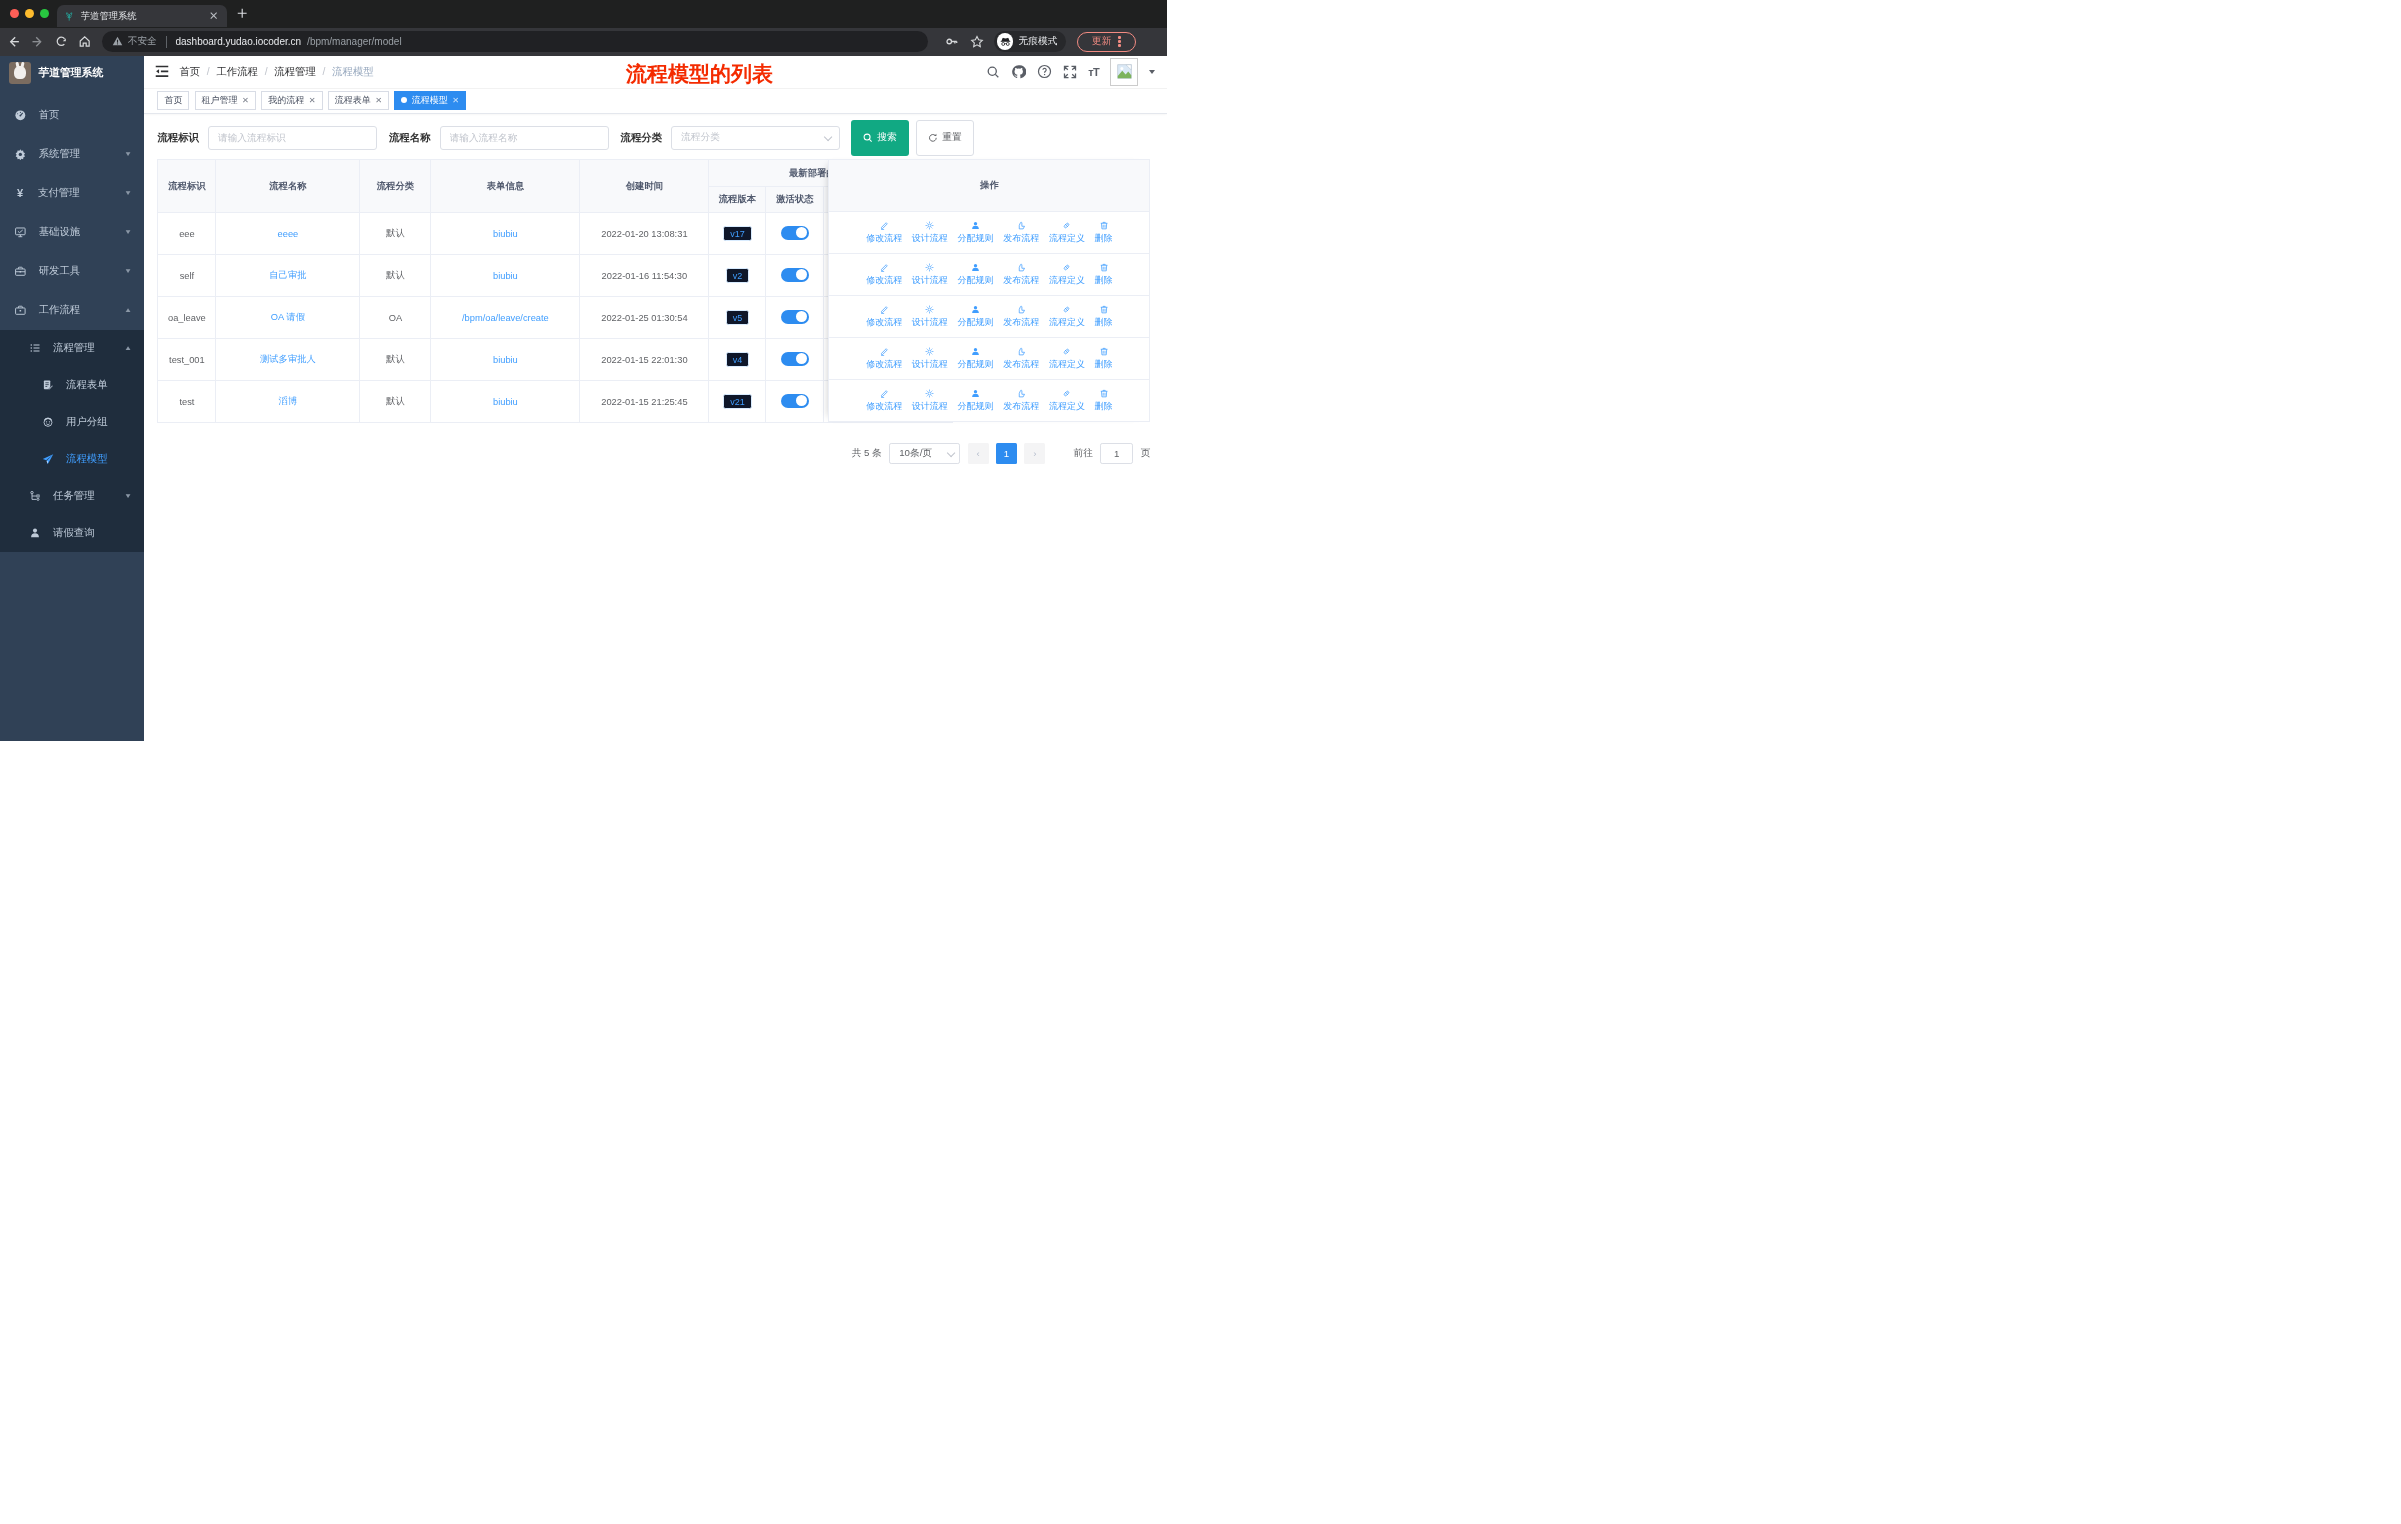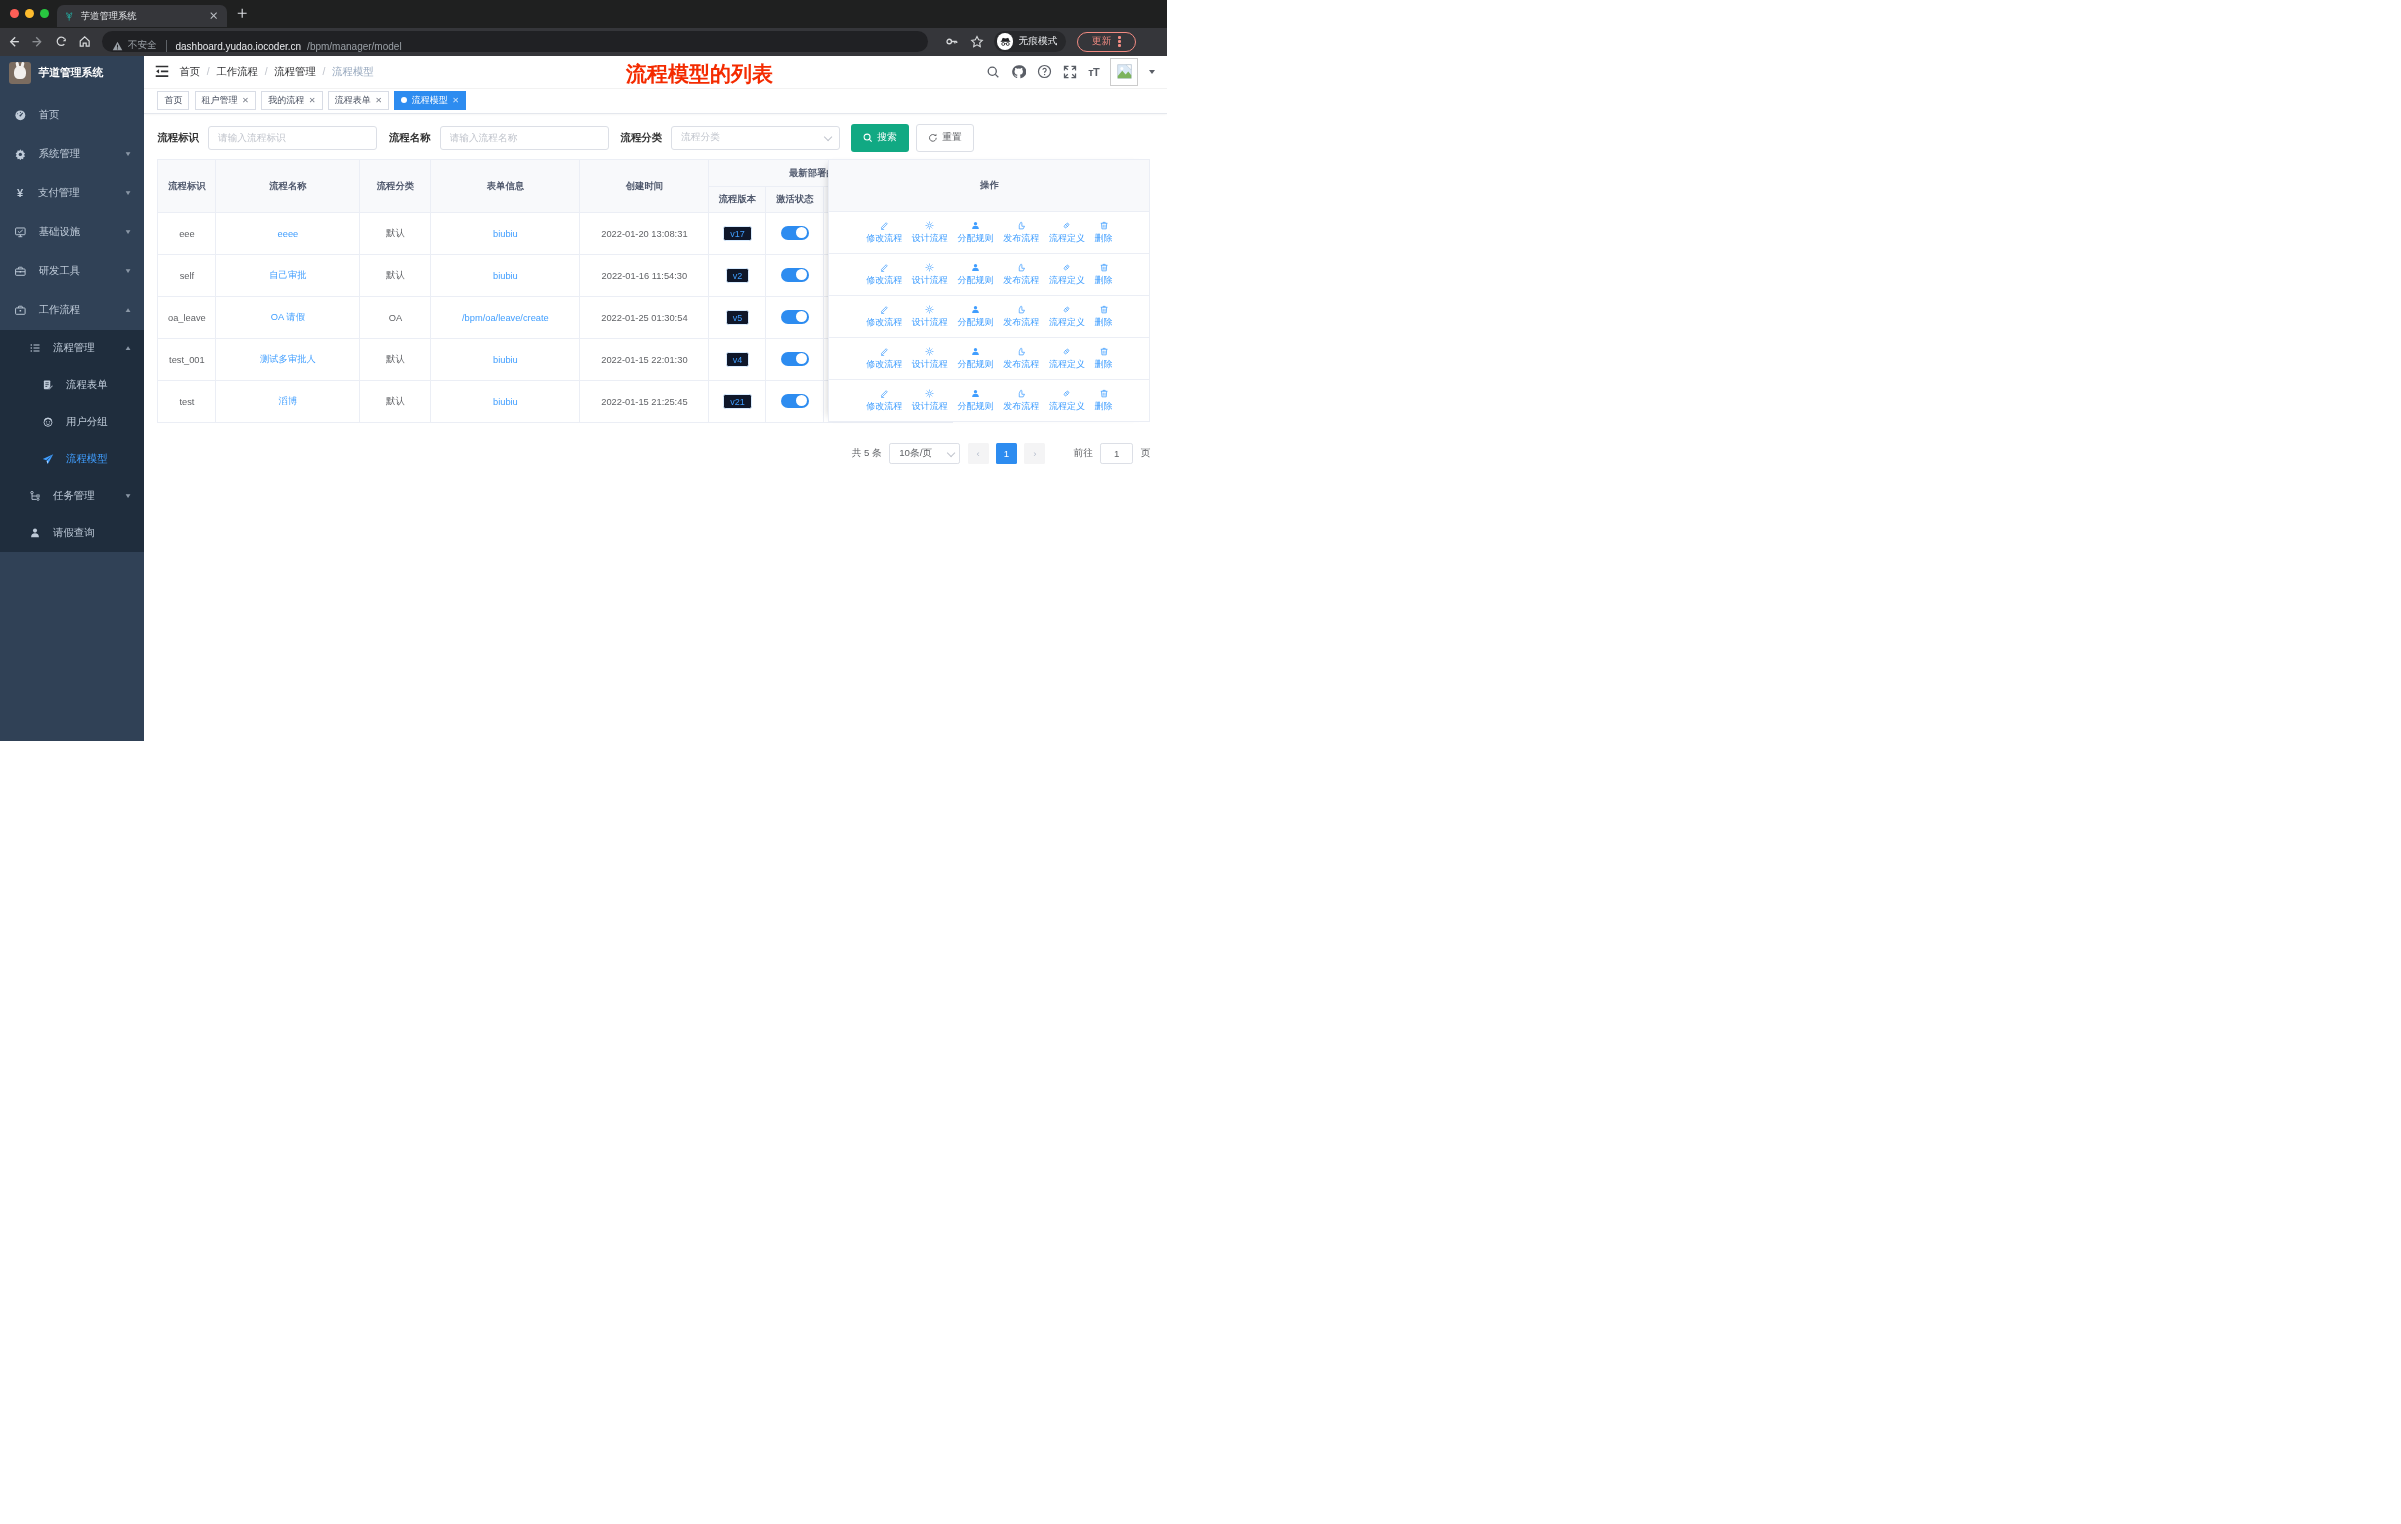--- a/index.html
+++ b/index.html
@@ -14,21 +14,21 @@
   .t-red{background:#ff5f57}.t-yellow{background:#febc2e}.t-green{background:#28c840}
   .tab { position:absolute; left:57px; top:5.2px; width:170px; height:22px; background:#35363a;
     border-radius:6.7px 6.7px 0 0; display:flex; align-items:center; padding:0 7.4px; gap:6px; }
   .tab-title { color:#e8eaed; font-size:9.3px; flex:1; white-space:nowrap; overflow:hidden; }
   .tab-close { width:12px;height:12px; display:flex;align-items:center;justify-content:center; }
   .newtab { position:absolute; left:237px; top:8.2px; color:#dfe1e5; }
   .toolbar { height:28px; background:#35363a; display:flex; align-items:center; padding:0 7.4px; gap:10.4px; }
   .nav-ic { color:#d6d8da; }
   .nav-ic.dim { color:#8a8d91; }
   .urlbar { flex:1; max-width:826px; height:21.6px; background:#202124; border-radius:11px;
-    display:flex; align-items:flex-end; padding:0 10.4px; gap:6px; }
+    display:flex; align-items:center; padding:0 10.4px; gap:6px; }
   .sec-label { color:#9aa0a6; font-size:9.7px; display:flex; align-items:center; gap:4.5px; }
   .url-sep { width:0.7px; height:12px; background:#5f6368; margin:0 3px; }
   .url-host { color:#e8eaed; font-size:10px; }
   .url-path { color:#9aa0a6; font-size:10px; }
   .chrome-right { display:flex; align-items:center; gap:10.4px; margin-left:6px; }
   .incog { background:#27282b; border-radius:10.4px; height:21px; display:flex; align-items:center;
     gap:5.2px; padding:0 9px 0 3px; color:#e8eaed; font-size:9.7px; }
   .incog-badge { width:16.4px;height:16.4px;border-radius:50%;background:#fff;display:flex;align-items:center;justify-content:center; }
   .update-chip { border:0.7px solid #f28b82; border-radius:10.4px; height:20px; display:flex; align-items:center;
     gap:7.4px; padding:0 14px; color:#f28b82; font-size:9.7px; }
@@ -84,21 +84,21 @@
   .search-row { display:flex; align-items:center; height:24px; }
   .f-label { font-size:10.4px; font-weight:bold; color:#333; margin-right:9px; }
   .inp { width:169px; height:24px; border:0.7px solid #dcdfe6; border-radius:3px; padding:0 9px;
     font-size:9.7px; color:#606266; outline:none; font-family:inherit; }
   .inp::placeholder { color:#c0c4cc; }
   .sel { width:169px; height:24px; border:0.7px solid #dcdfe6; border-radius:3px; padding:0 9px;
     display:flex; align-items:center; justify-content:space-between; color:#c0c4cc; font-size:9.7px; cursor:pointer; }
   .chev { width:6px; height:6px; border-right:1px solid #c0c4cc; border-bottom:1px solid #c0c4cc;
     transform:rotate(45deg) translateY(-1.5px); }
   .gap16{width:12px}
-  .btn { height:28px; border-radius:3px; font-size:9.7px; display:flex; align-items:center; gap:4.5px;
+  .btn { height:36px; border-radius:3px; font-size:9.7px; display:flex; align-items:center; gap:4.5px;
     padding:0 11px; cursor:pointer; border:0.7px solid transparent; }
   .btn-search { background:#11a983; color:#fff; margin-left:11px; }
   .btn-reset { background:#fff; color:#606266; border-color:#dcdfe6; margin-left:7.4px; }
   .btn-row { display:flex; align-items:center; margin-top:14px; position:relative; width:993px; }
   .btn-sm { height:21px; font-size:9.3px; padding:0 9.7px; border-radius:3px; }
   .btn-create { background:#2d8cf0; color:#fff; }
   .btn-import { background:#909399; color:#fff; margin-left:7.4px; }
   .circ-btns { position:absolute; right:0; display:flex; gap:6px; }
   .circ { width:22px; height:22px; border:0.7px solid #dcdfe6; border-radius:50%; display:flex;
     align-items:center; justify-content:center; color:#606266; cursor:pointer; background:#fff; }

